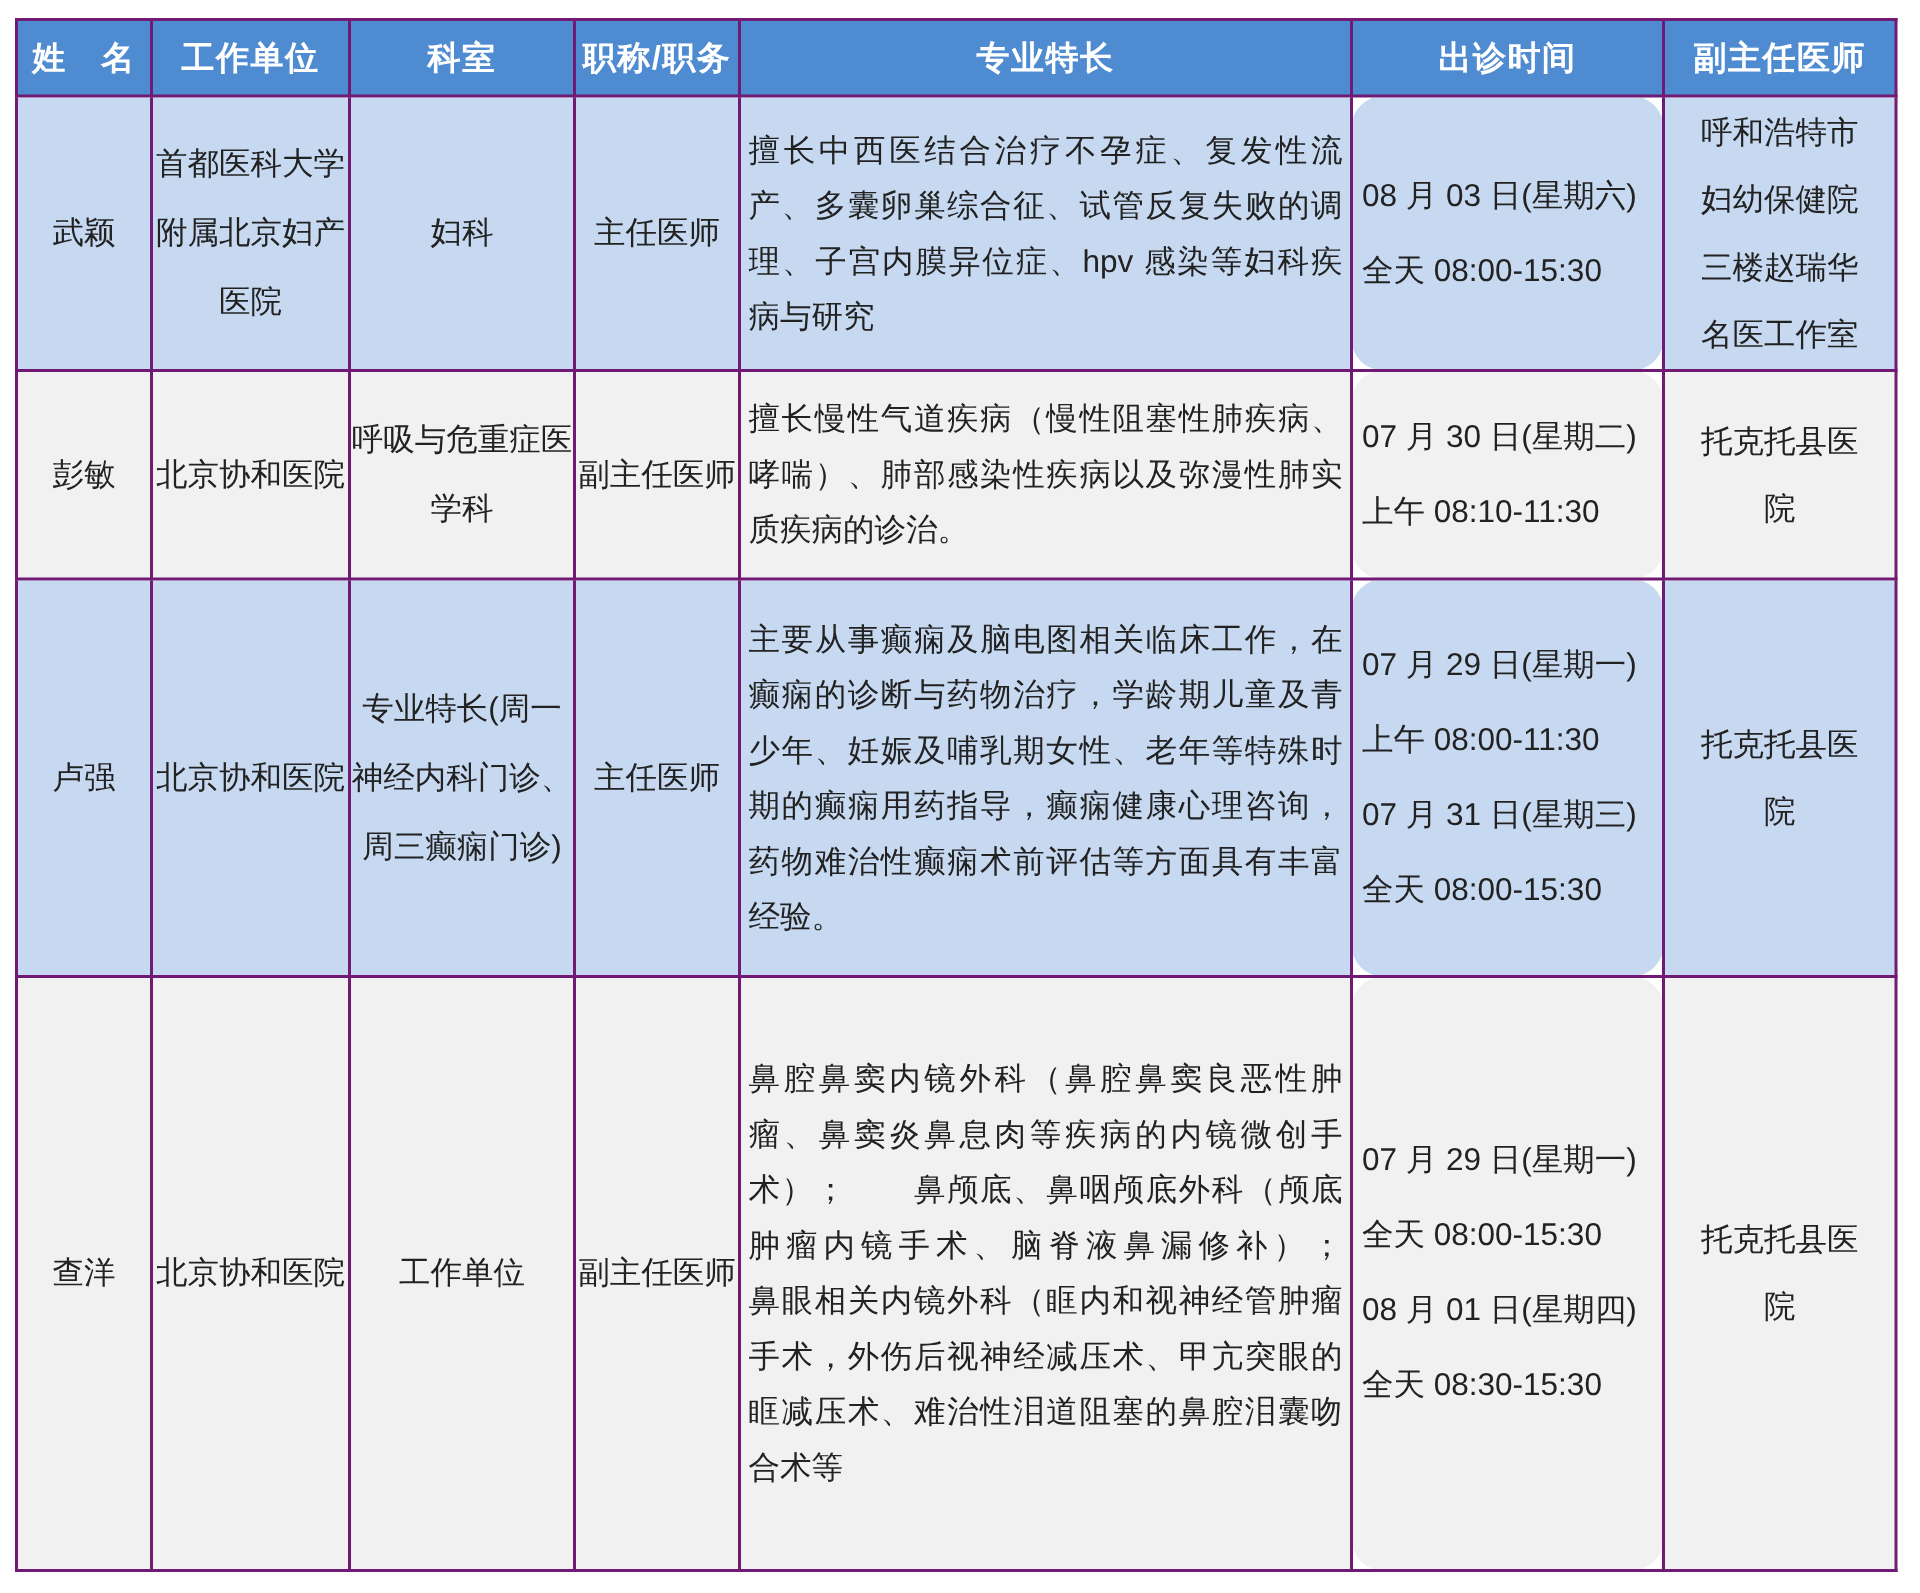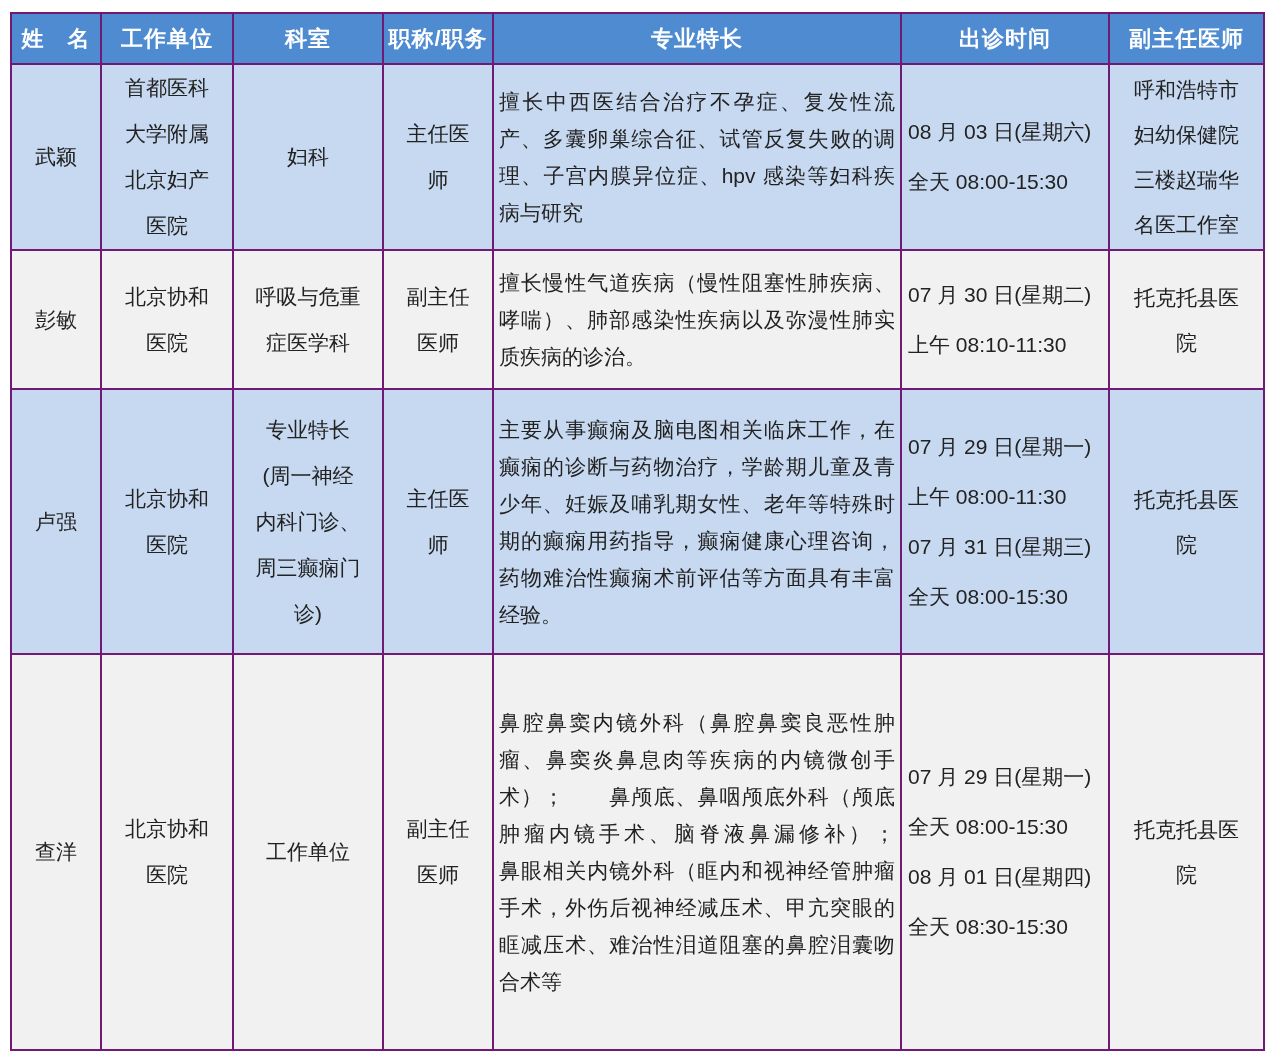--- a/index.html
+++ b/index.html
@@ -44,34 +44,35 @@
   tr.row-0 { height: 183px; }
   tr.row-1 { height: 139px; }
   tr.row-2 { height: 265px; }
   tr.row-3 { height: 396px; }
   tr.row-blue  td { background: #c7d9f1; }
   tr.row-light td { background: #f1f1f1; }
   td.cell {
     font-size: 21px;
     text-align: center;
     line-height: 46px;
-    padding: 0 20px;
+    padding: 0 0;
   }
   td.cell-specialty {
     text-align: justify;
     text-justify: inter-character;
     line-height: 37px;
     padding: 0 5px;
     white-space: pre-line;
   }
   td.cell-schedule {
     text-align: left;
     line-height: 50px;
     padding: 0 2px 0 6px;
     white-space: pre-line;
+    border-radius: 21px;
   }
   td.cell-location {
     line-height: 45px;
     padding: 0 21px;
   }
 </style>
 </head>
 <body>
 
 <div class="table-wrap">

